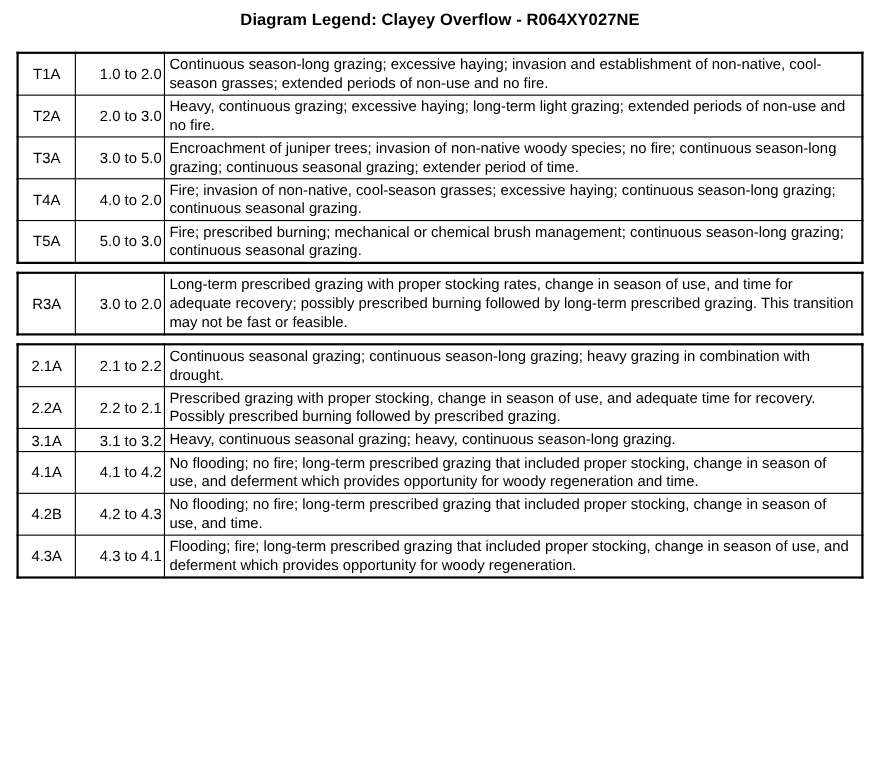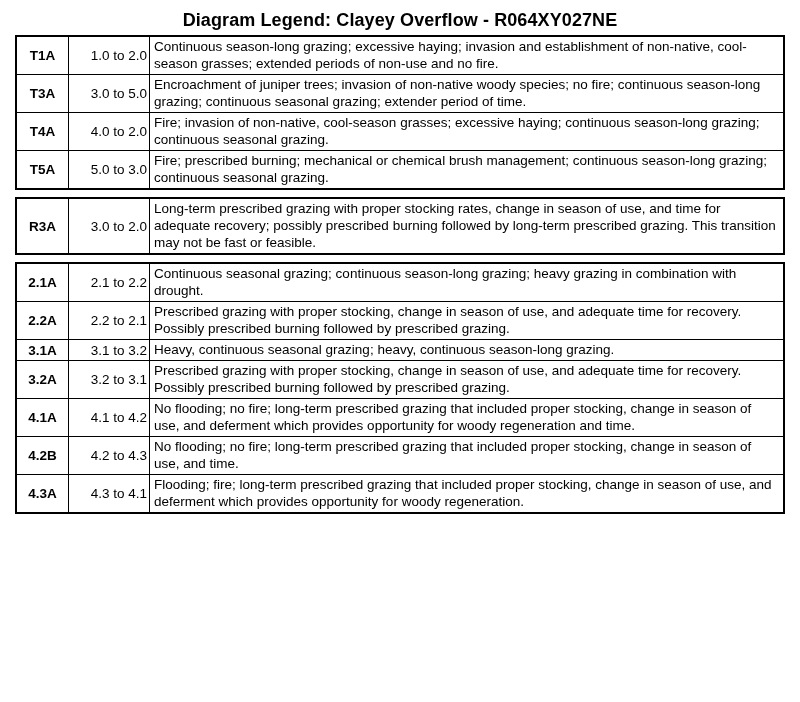--- a/index.html
+++ b/index.html
@@ -11,43 +11,43 @@
     overflow: hidden;
     font-family: "Liberation Sans", sans-serif;
     color: #000000;
   }
   .page {
     width: 800px;
     height: 702px;
     box-sizing: border-box;
   }
   .title {
-    font-size: 18px;
+    font-size: 15px;
     font-weight: bold;
     text-align: center;
     margin: 0;
-    padding: 10px 0 4px 0;
+    padding: 10px 0 20px 0;
     letter-spacing: 0.1px;
   }
   table.legend-table {
     border-collapse: collapse;
     table-layout: fixed;
     width: 770px;
     margin: 0 auto 7px auto;
     border: 2px solid #000000;
   }
   table.legend-table td {
     border: 1px solid #000000;
     font-size: 13.5px;
     vertical-align: middle;
   }
   td.code {
     width: 47px;
     text-align: center;
-    font-weight: bold;
+    font-weight: normal;
     padding: 1px 2px;
   }
   td.range {
     width: 76px;
     text-align: right;
     padding: 1px 2px;
     white-space: nowrap;
   }
   td.desc {
     padding: 1px 4px 2px 4px;
@@ -60,20 +60,25 @@
 
 <div class="page">
   <h1 class="title">Diagram Legend: Clayey Overflow - R064XY027NE</h1>
   <div id="tables">
       <table class="legend-table">
         <tbody>
           <tr>
             <td class="code">T1A</td>
             <td class="range">1.0 to 2.0</td>
             <td class="desc">Continuous season-long grazing; excessive haying; invasion and establishment of non-native, cool-season grasses; extended periods of non-use and no fire.</td>
+          </tr>
+          <tr>
+            <td class="code">T2A</td>
+            <td class="range">2.0 to 3.0</td>
+            <td class="desc">Heavy, continuous grazing; excessive haying; long-term light grazing; extended periods of non-use and no fire.</td>
           </tr>
           <tr>
             <td class="code">T3A</td>
             <td class="range">3.0 to 5.0</td>
             <td class="desc">Encroachment of juniper trees; invasion of non-native woody species; no fire; continuous season-long grazing; continuous seasonal grazing; extender period of time.</td>
           </tr>
           <tr>
             <td class="code">T4A</td>
             <td class="range">4.0 to 2.0</td>
             <td class="desc">Fire; invasion of non-native, cool-season grasses; excessive haying; continuous season-long grazing; continuous seasonal grazing.</td>
@@ -105,25 +110,20 @@
             <td class="code">2.2A</td>
             <td class="range">2.2 to 2.1</td>
             <td class="desc">Prescribed grazing with proper stocking, change in season of use, and adequate time for recovery. Possibly prescribed burning followed by prescribed grazing.</td>
           </tr>
           <tr>
             <td class="code">3.1A</td>
             <td class="range">3.1 to 3.2</td>
             <td class="desc">Heavy, continuous seasonal grazing; heavy, continuous season-long grazing.</td>
           </tr>
           <tr>
-            <td class="code">3.2A</td>
-            <td class="range">3.2 to 3.1</td>
-            <td class="desc">Prescribed grazing with proper stocking, change in season of use, and adequate time for recovery. Possibly prescribed burning followed by prescribed grazing.</td>
-          </tr>
-          <tr>
             <td class="code">4.1A</td>
             <td class="range">4.1 to 4.2</td>
             <td class="desc">No flooding; no fire; long-term prescribed grazing that included proper stocking, change in season of use, and deferment which provides opportunity for woody regeneration and time.</td>
           </tr>
           <tr>
             <td class="code">4.2B</td>
             <td class="range">4.2 to 4.3</td>
             <td class="desc">No flooding; no fire; long-term prescribed grazing that included proper stocking, change in season of use, and time.</td>
           </tr>
           <tr>

